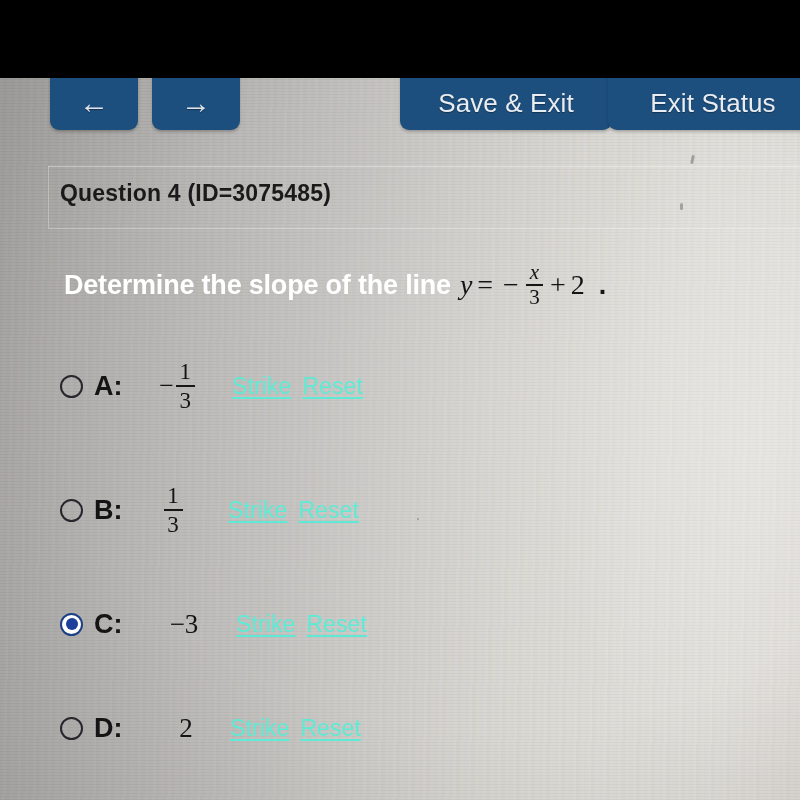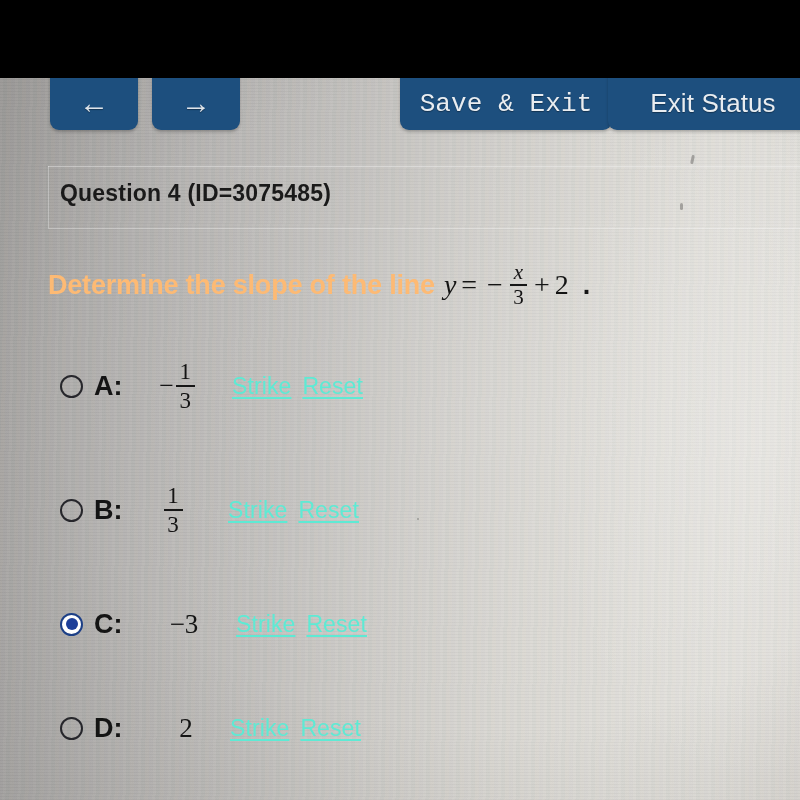--- a/index.html
+++ b/index.html
@@ -134,21 +134,21 @@
   }
   .tb-btn .arrow-glyph {
     font-size: 30px;
     line-height: 1;
     color: #dfe4e9;
     margin-bottom: 1px;
   }
   .tb-back  { left: 50px;  width: 88px; }
   .tb-fwd   { left: 152px; width: 88px; }
   .tb-save  { left: 256px; width: 128px; }
-  .tb-saveexit { left: 400px; width: 212px; font-family: Liberation Mono, monospace; }
+  .tb-saveexit { left: 400px; width: 212px; }
   .tb-status{ left: 608px; width: 210px; }
   .panel-divider-top {
     position: absolute;
     left: 48px;
     top: 166px;
     width: 752px;
     height: 1px;
     background: rgba(255,255,255,0.38);
     z-index: 18;
   }
@@ -191,22 +191,23 @@
     top: 262px;
     display: flex;
     align-items: center;
     z-index: 22;
     white-space: nowrap;
   }
   .prompt-text {
     font-family: "Liberation Sans", sans-serif;
     font-weight: bold;
     font-size: 27px;
-    color: #fdba74;
+    color: #ffffff;
     letter-spacing: -0.2px;
+    margin-left: 16px;
   }
   .math {
     font-family: "Liberation Serif", serif;
     font-style: italic;
     font-size: 28px;
     color: #141414;
     display: inline-flex;
     align-items: center;
     margin-left: 9px;
   }

